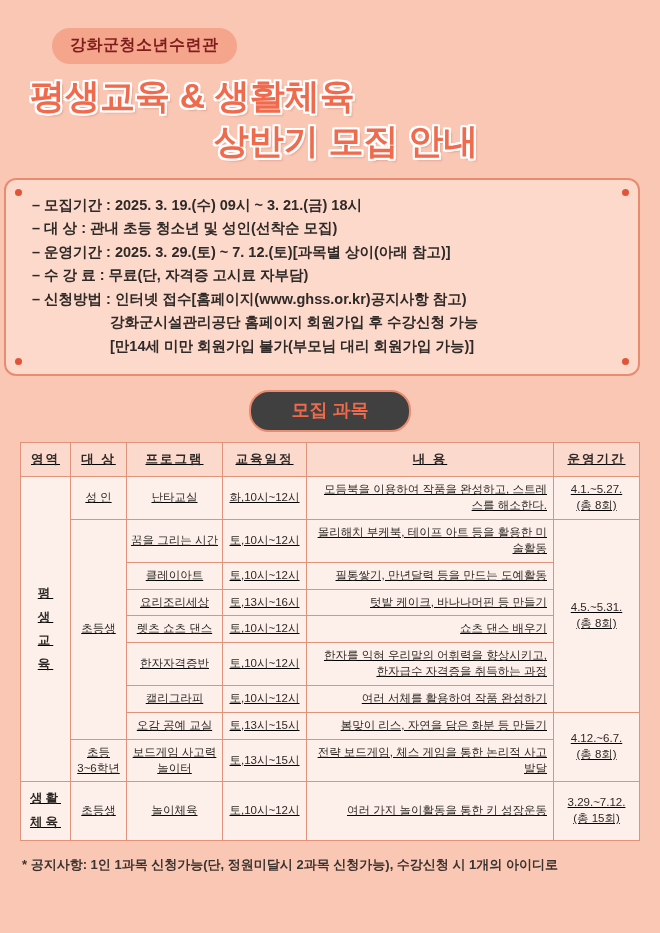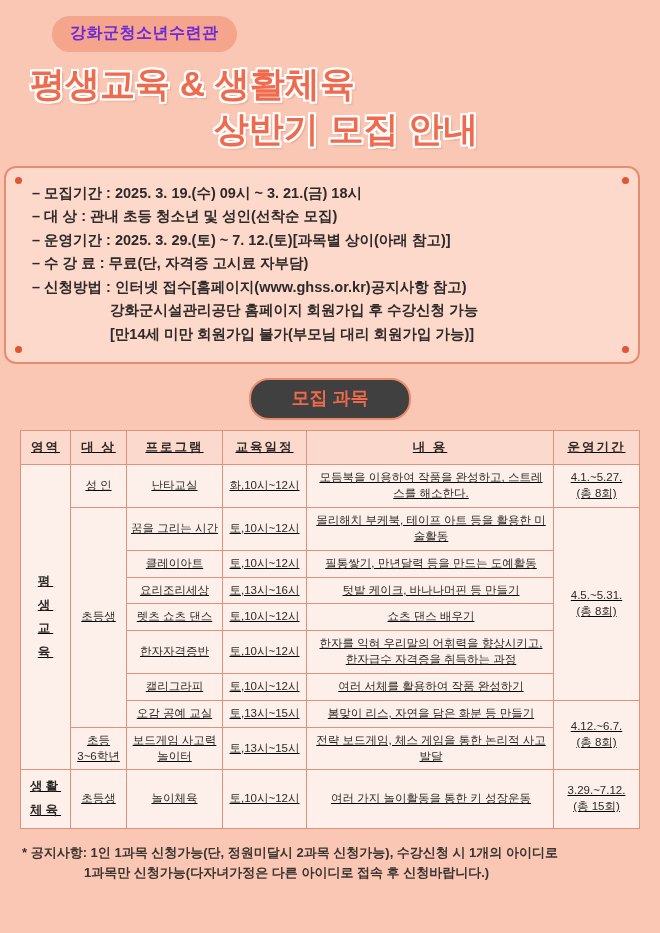--- a/index.html
+++ b/index.html
@@ -14,27 +14,27 @@
   .page {
     position: relative;
     width: 660px; height: 933px;
     padding: 0;
   }
 
   
   .badge {
     display: inline-block;
     background: #f5a58c;
-    color: #6d28d9;
+    color: #7f1d1d;
     font-size: 16px;
     font-weight: bold;
     padding: 7px 18px 8px 18px;
     border-radius: 18px;
     letter-spacing: 0.5px;
-    margin: 16px 0 0 52px;
+    margin: 28px 0 0 52px;
   }
   .title-wrap { margin: 10px 0 0 30px; }
   .title-line {
     font-size: 35px;
     font-weight: bold;
     color: #f06a4d;
     letter-spacing: 0px;
     line-height: 1.28;
     text-shadow:
       2px 0 0 #fff, -2px 0 0 #fff, 0 2px 0 #fff, 0 -2px 0 #fff,
@@ -103,21 +103,21 @@
     line-height: 1.38;
   }
   thead th {
     background: #fbd9cc;
     font-size: 12.5px;
     font-weight: bold;
     padding: 8px 2px;
     letter-spacing: 2px;
   }
   td.desc {
-    text-align: center;
+    text-align: right;
     padding-left: 8px;
     padding-right: 6px;
   }
   td.vert {
     letter-spacing: 3px;
     font-weight: bold;
     font-size: 12.5px;
     line-height: 1.9;
   }
   .vert-inner { display:block; }
@@ -264,16 +264,15 @@
               <div>3.29.~7.12.</div>
               <div>(총 15회)</div>
             </td>
           </tr>
         </tbody>
     </table>
   </div>
 
   <div class="note">
     <span>* 공지사항:  1인 1과목 신청가능(단, 정원미달시 2과목 신청가능), 수강신청 시 1개의 아이디로</span>
-    <span class="l2">1과목만 신청가능(다자녀가정은 다른 아이디로 접속 후 신청바랍니다.)</span>
   </div>
 
 </div>
 
 </body></html>

